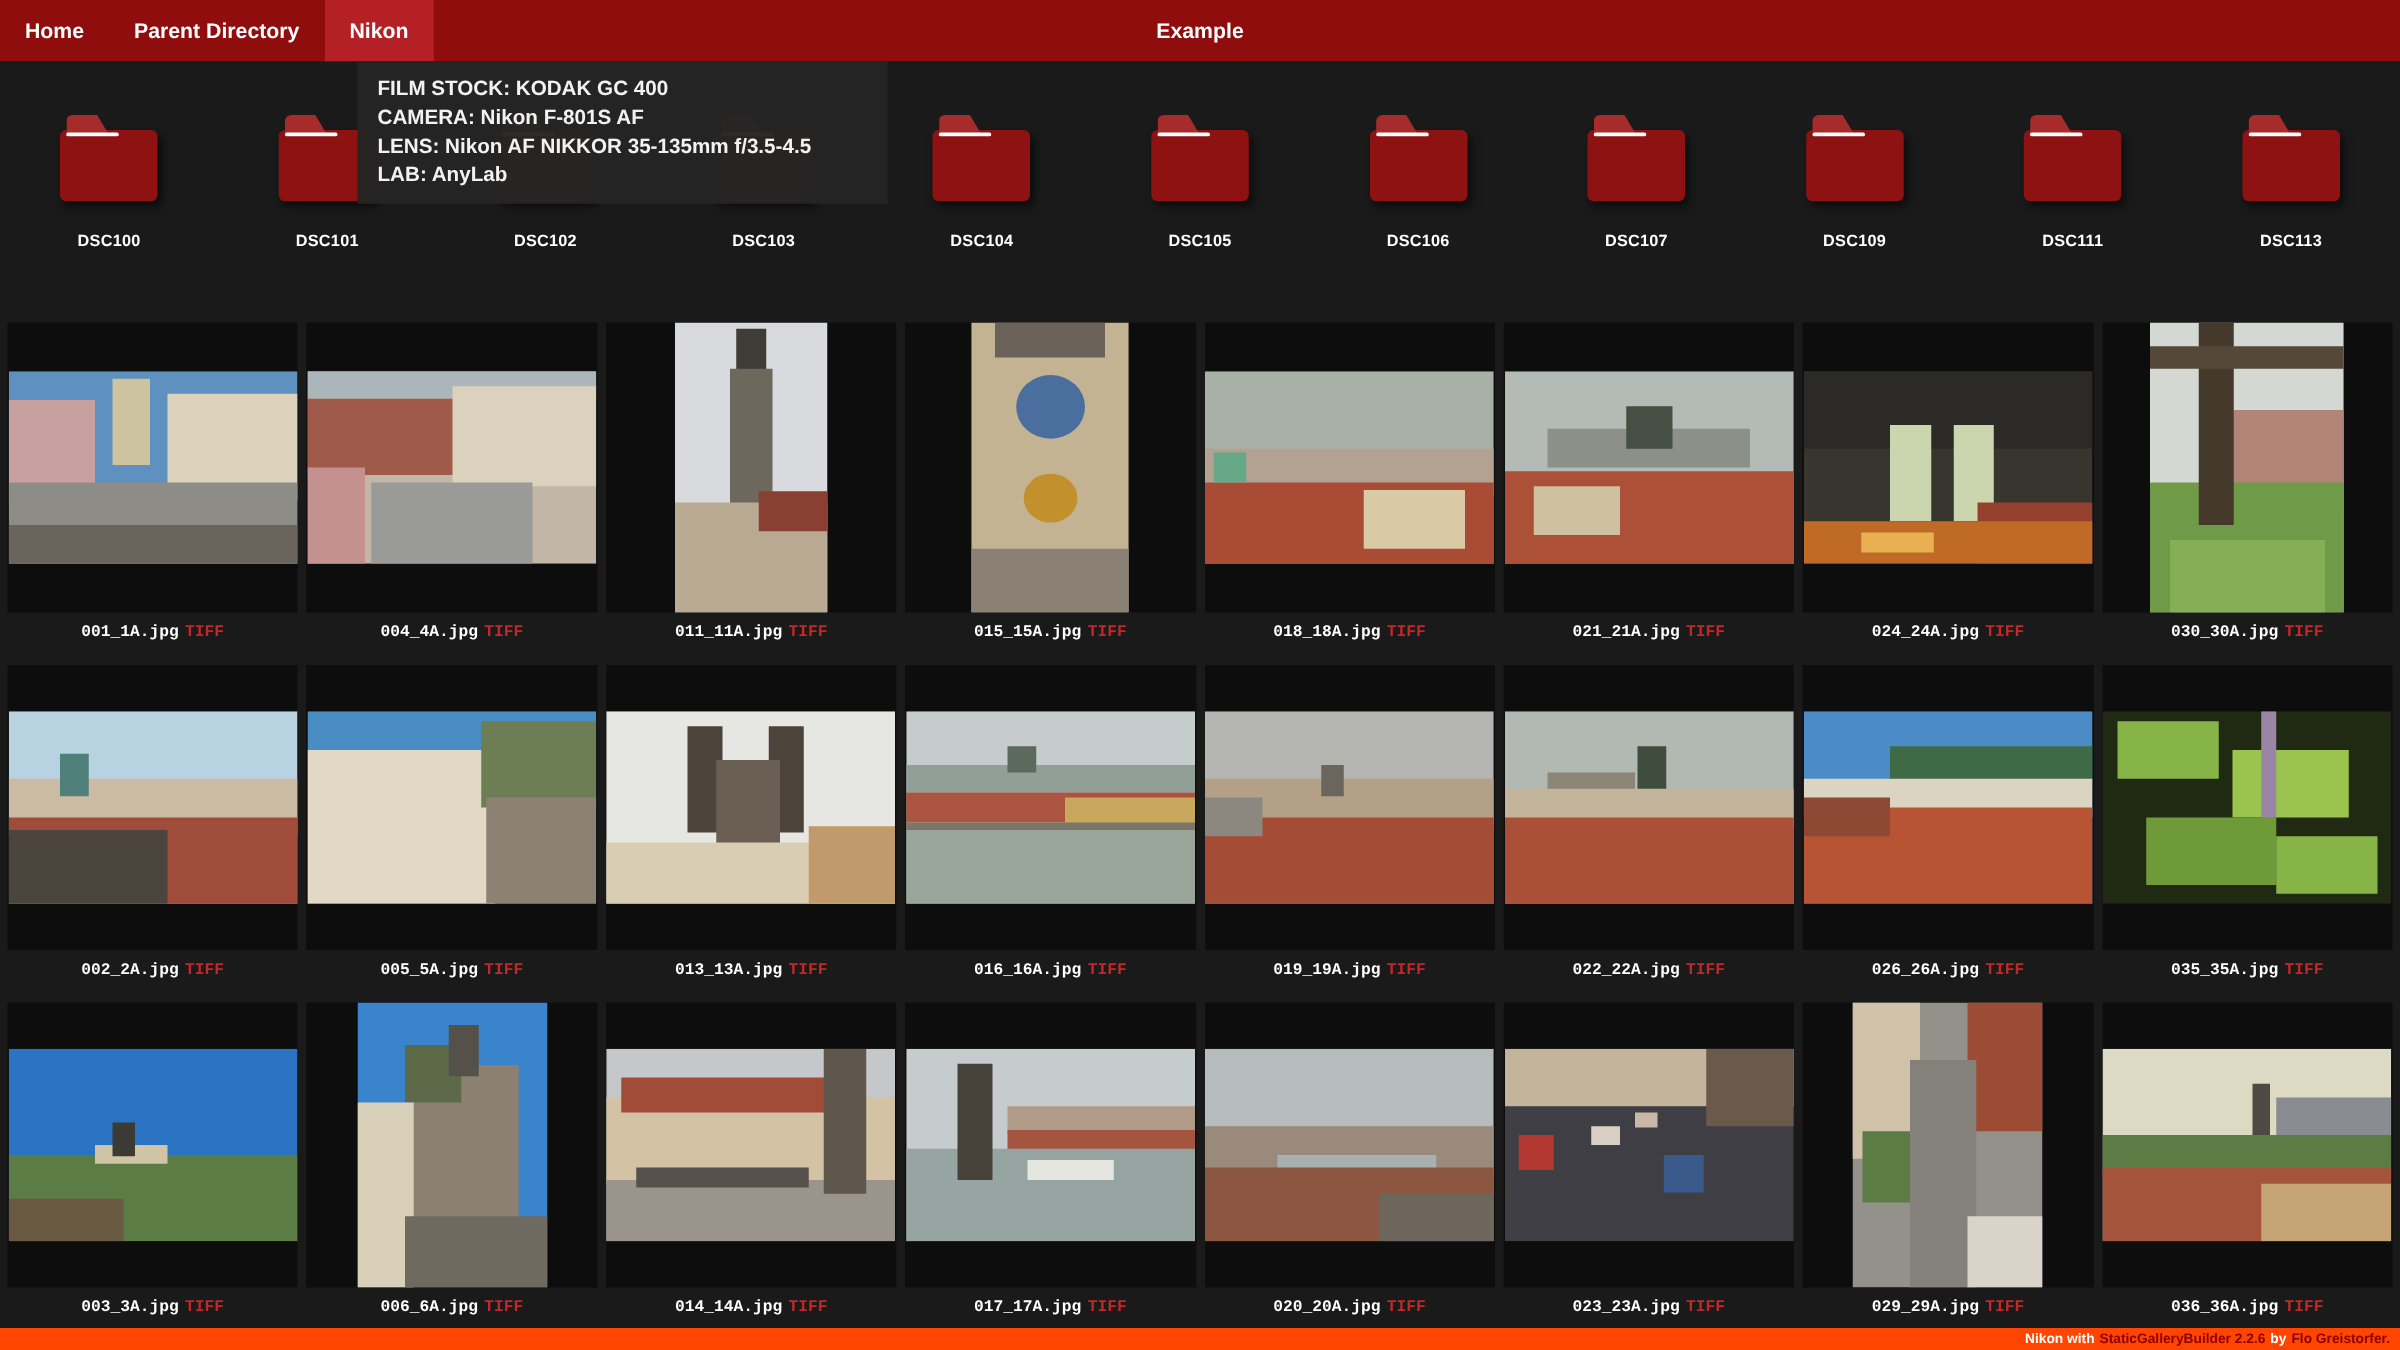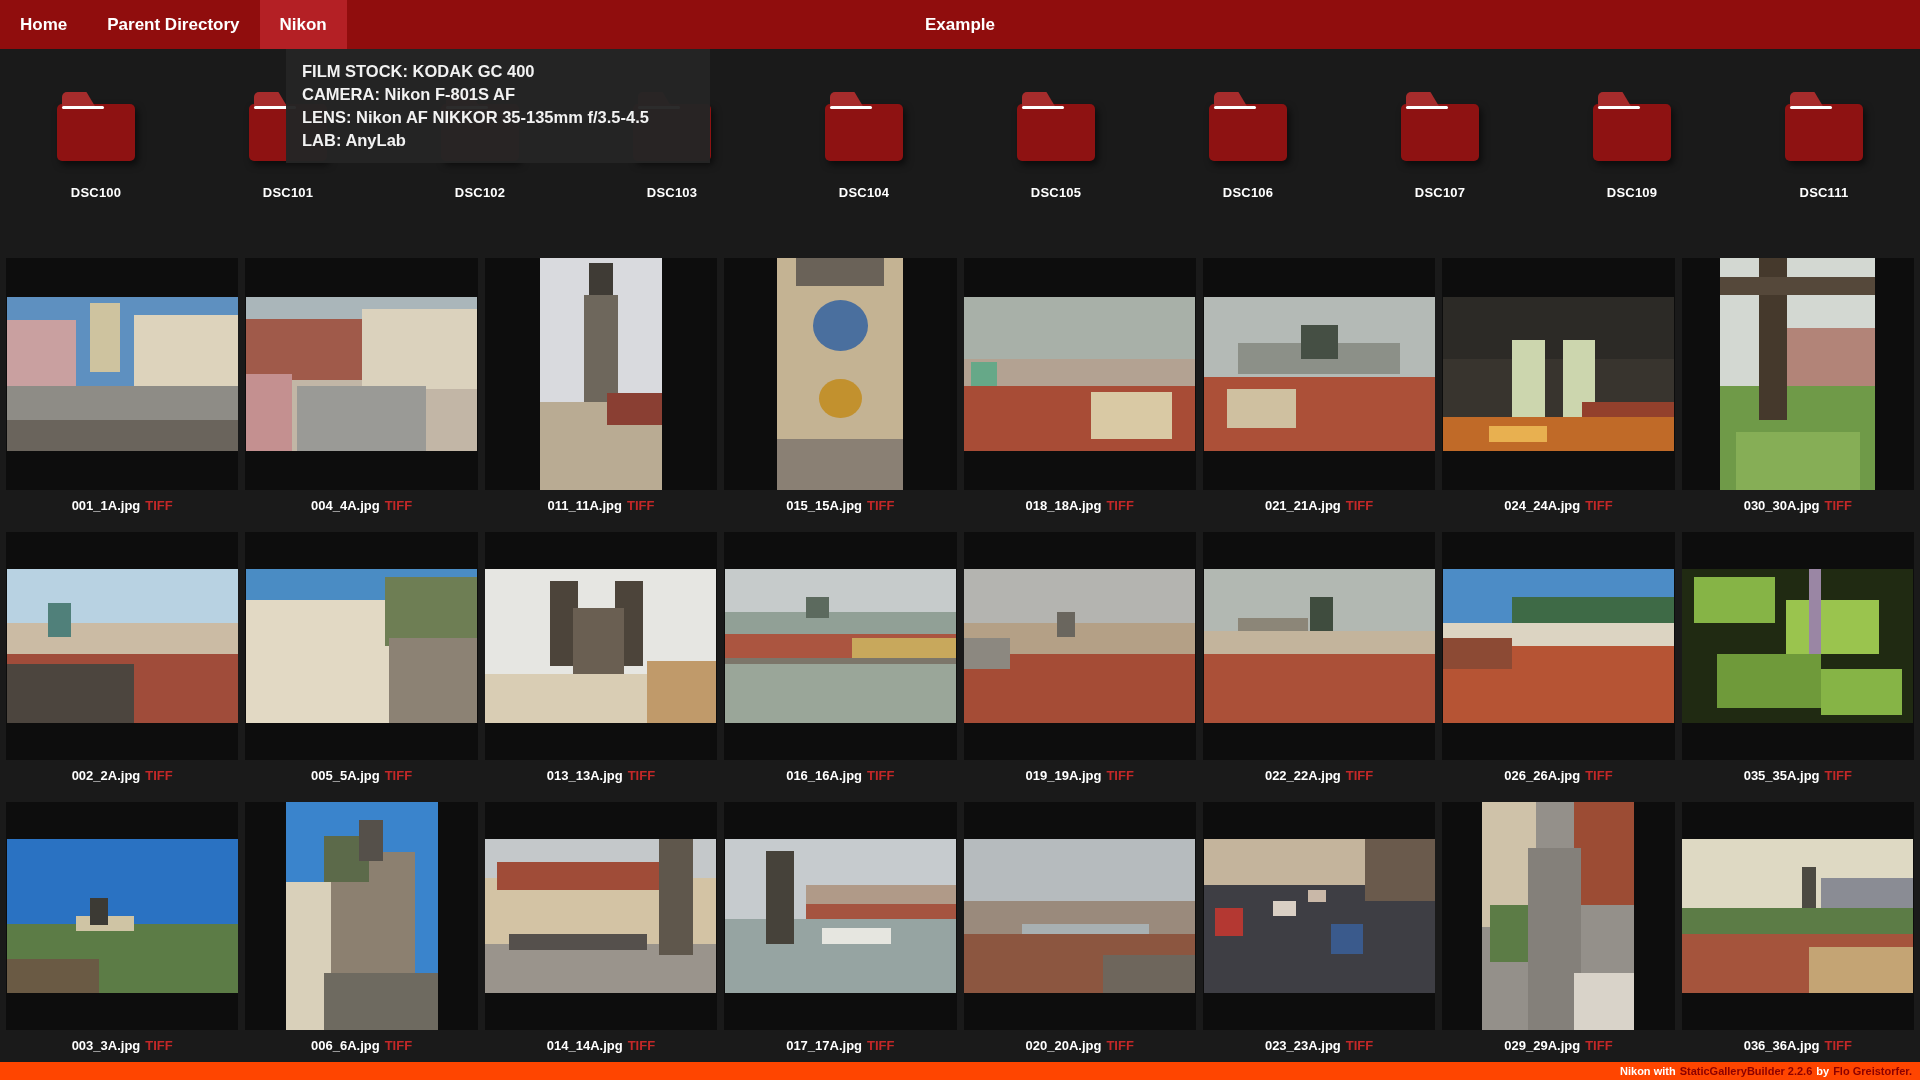--- a/index.html
+++ b/index.html
@@ -51,21 +51,21 @@
     border-radius:5px 10px 0 0;
     clip-path:polygon(0 0,72% 0,100% 100%,0 100%);
   }
   .folder-icon::after {
     content:""; position:absolute; top:2px; left:5px; width:42px; height:3px;
     background:#fff; border-radius:2px;
   }
   .folder-label { margin-top:24px; font-size:13px; color:#fff; letter-spacing:.2px; }
   
   .grid { margin-top:58px; padding:0 6px; }
-  .grid-row { display:flex; gap:7px; margin-bottom:12px; }
+  .grid-row { display:flex; gap:7px; margin-bottom:12px;font-family:Liberation Mono, monospace; }
   .gallery-item { flex:1 1 0; display:flex; flex-direction:column; }
   .imgbox {
     background:var(--cell-bg,#0d0d0d);
     display:flex; align-items:center; justify-content:center;
     cursor:pointer;
   }
   .row-0 .imgbox { height:232px; }
   .row-1 .imgbox, .row-2 .imgbox { height:228px; }
   .photo { position:relative; overflow:hidden; flex:none; }
   .photo .layer { position:absolute; }
@@ -131,20 +131,24 @@
       <div class="folder-label">DSC107</div>
     </div>
     <div class="folder-cell">
       <div class="folder-icon"></div>
       <div class="folder-label">DSC109</div>
     </div>
     <div class="folder-cell">
       <div class="folder-icon"></div>
       <div class="folder-label">DSC111</div>
     </div>
+    <div class="folder-cell">
+      <div class="folder-icon"></div>
+      <div class="folder-label">DSC113</div>
+    </div>
   </div>
 
 <div class="info-panel" id="info-panel">
     <div class="info-line">FILM STOCK: KODAK GC 400</div>
     <div class="info-line">CAMERA: Nikon F-801S AF</div>
     <div class="info-line">LENS: Nikon AF NIKKOR 35-135mm f/3.5-4.5</div>
     <div class="info-line">LAB: AnyLab</div>
   </div>
 
 <div class="grid" id="gallery-grid">

